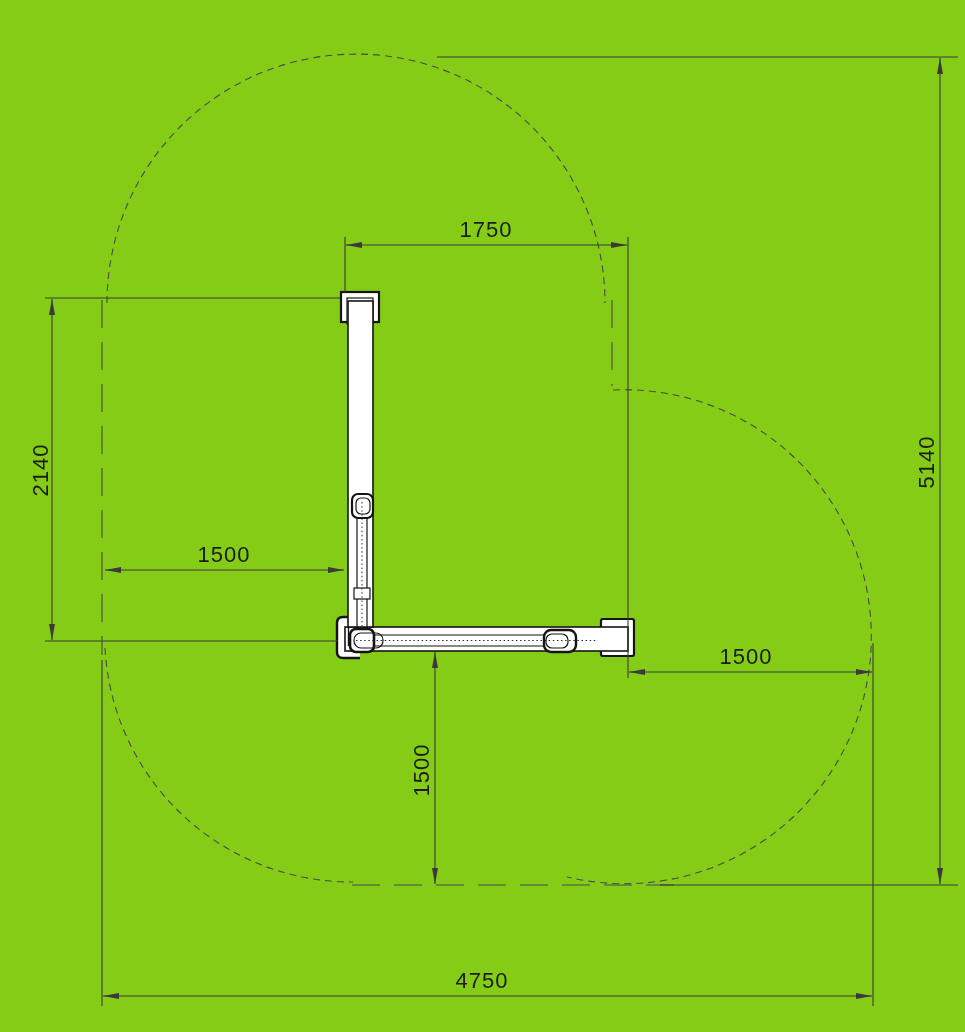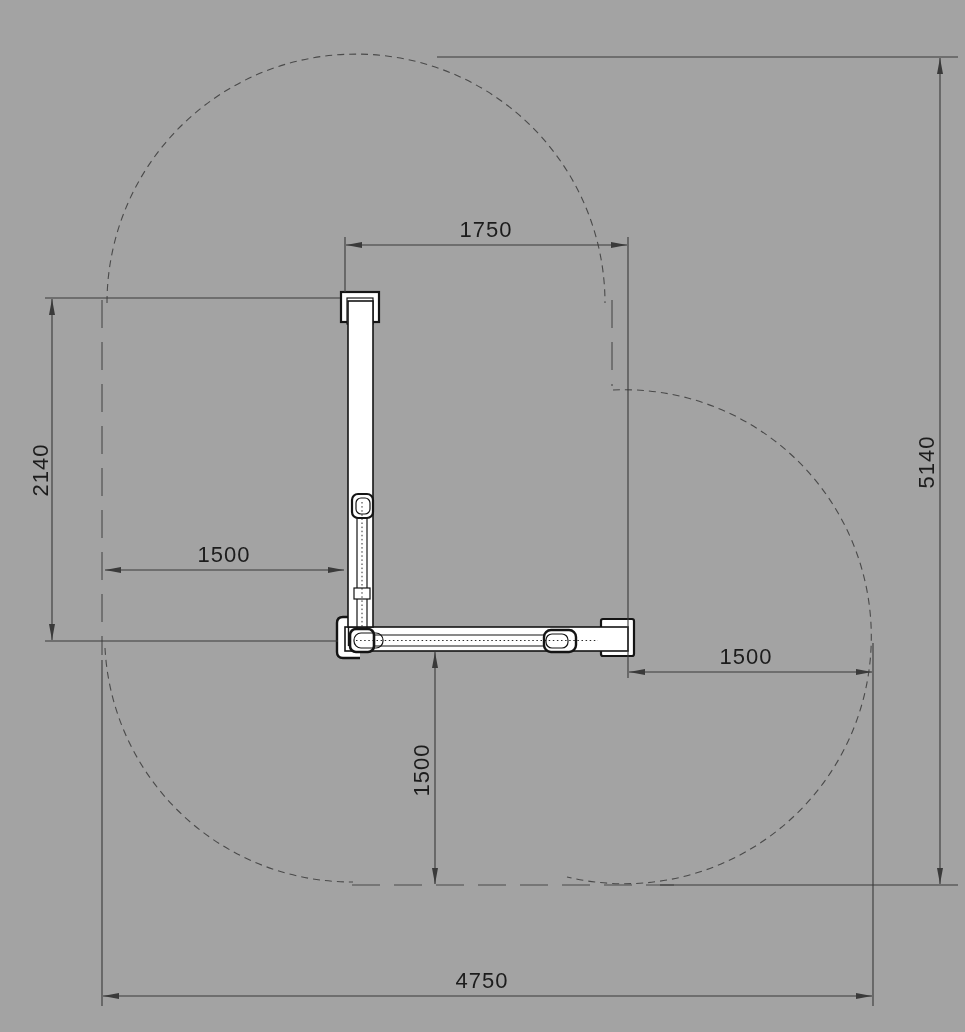--- a/index.html
+++ b/index.html
@@ -1,16 +1,16 @@
 <!DOCTYPE html>
 <html><head>
 <meta charset="utf-8">
 <style>
   html,body{margin:0;padding:0;background:#fff;}
-  .stage{position:relative;width:965px;height:1032px;background:#a3a3a3;overflow:hidden;
+  .stage{position:relative;width:965px;height:1032px;background:#84cc16;overflow:hidden;
          font-family:"Liberation Sans",sans-serif;}
   svg{display:block;}
   text{font-family:"Liberation Sans",sans-serif;font-size:22px;letter-spacing:1px;stroke:none;}
 </style>
 </head>
 <body>
 
 <div class="stage">
 <svg width="965" height="1032" viewBox="0 0 965 1032" xmlns="http://www.w3.org/2000/svg">
 

